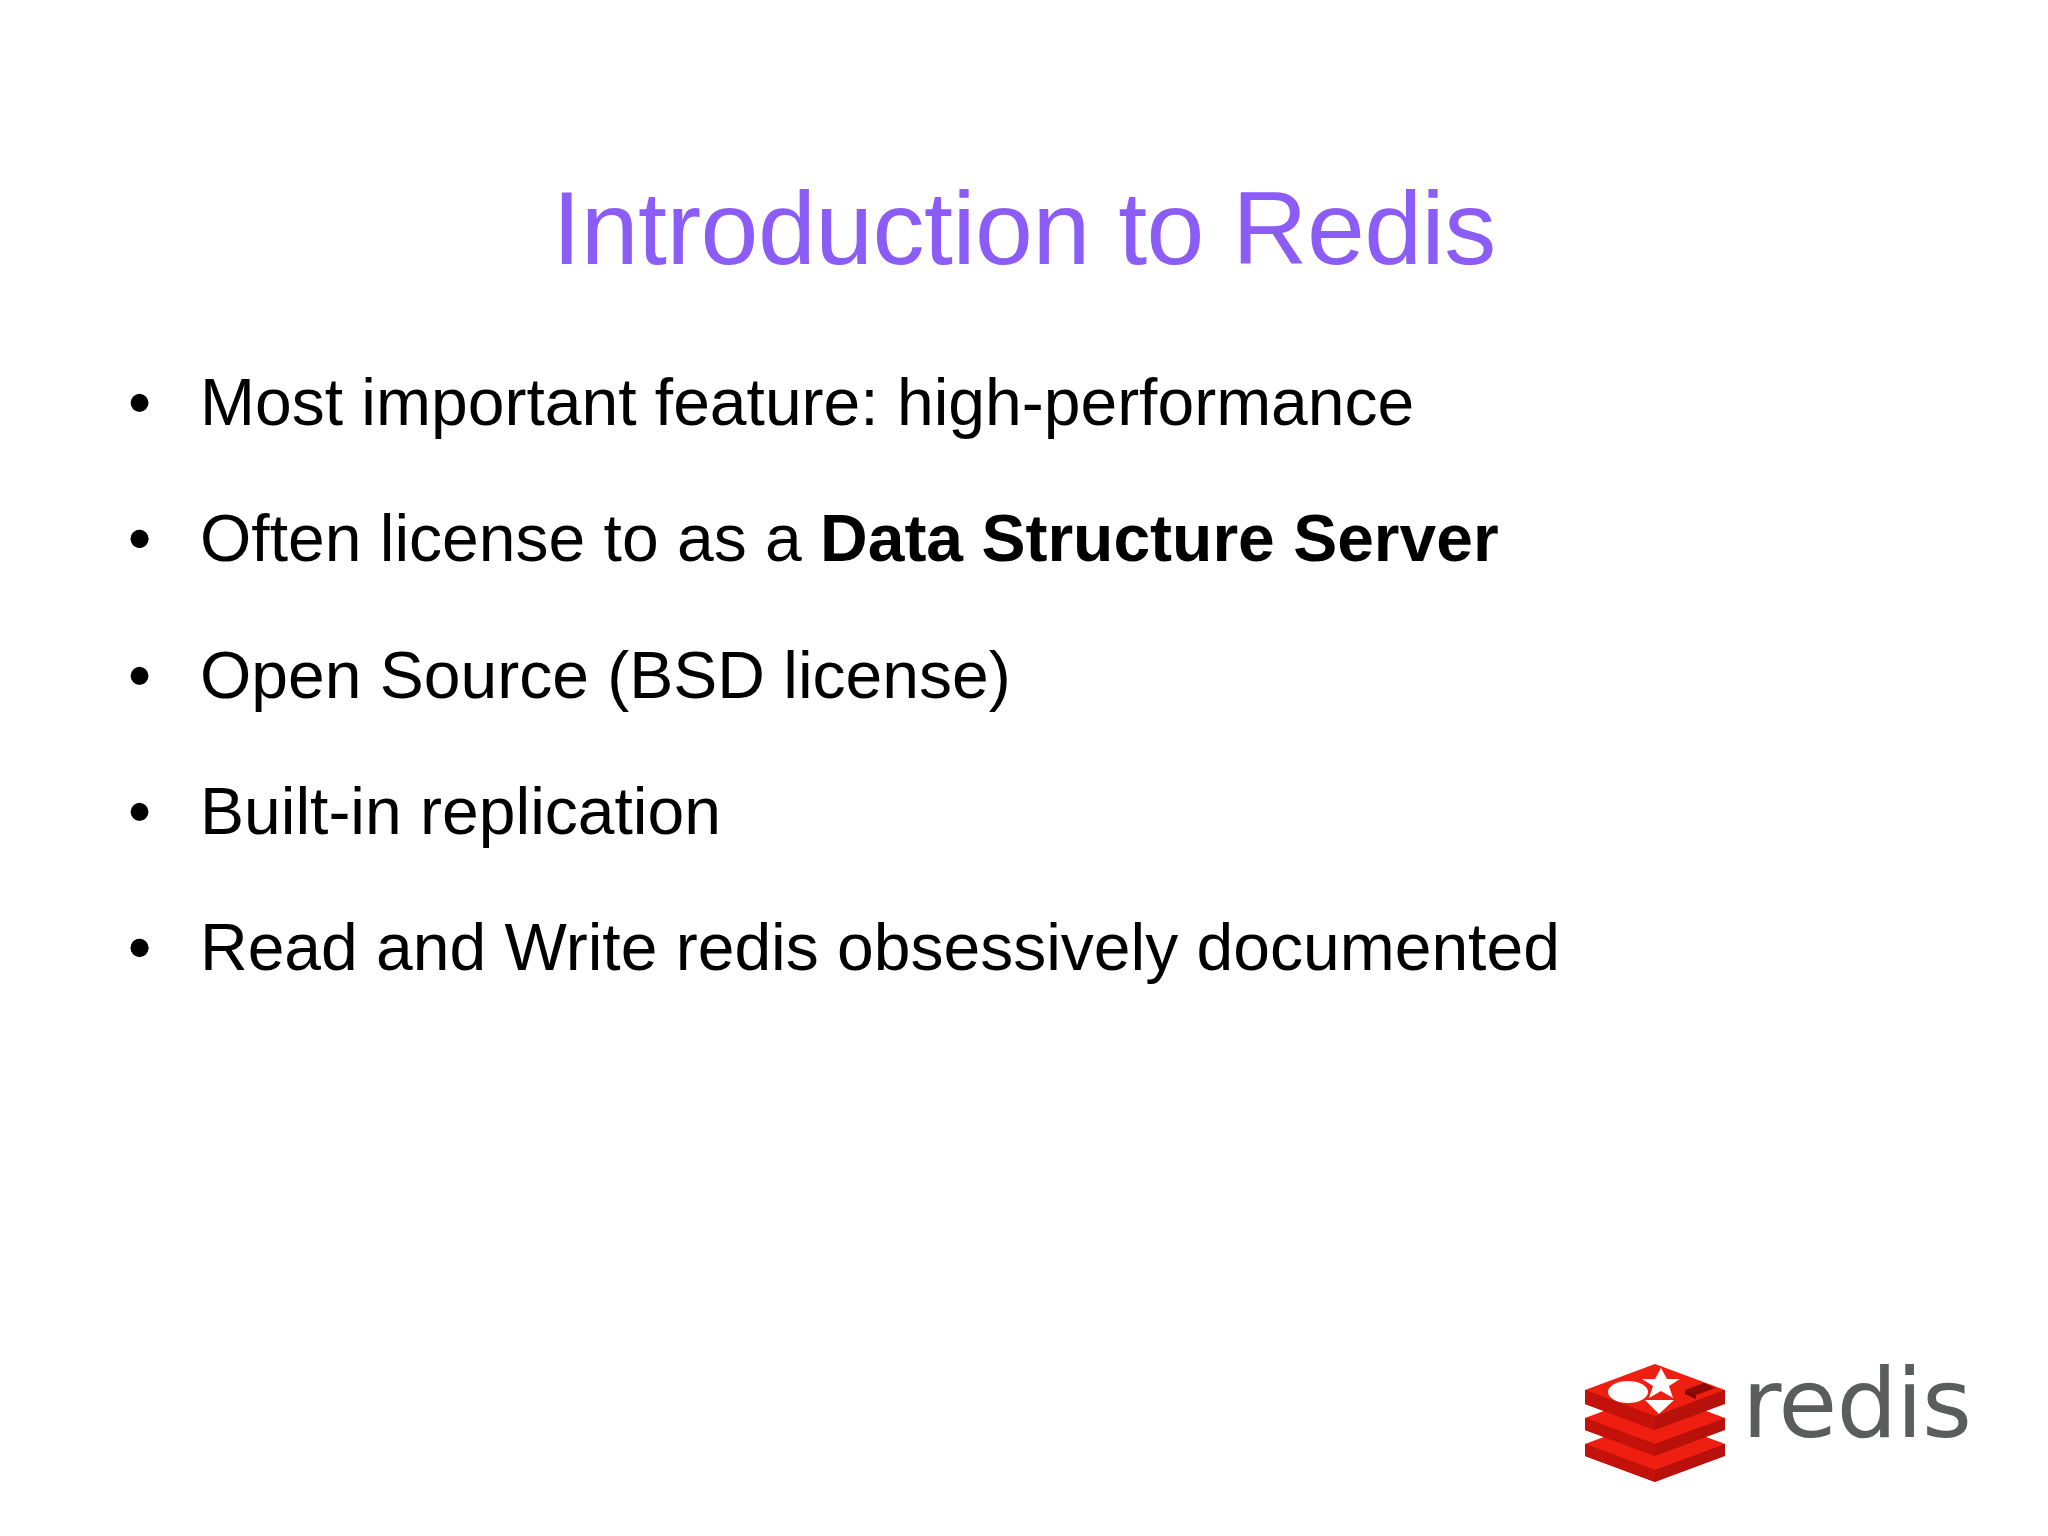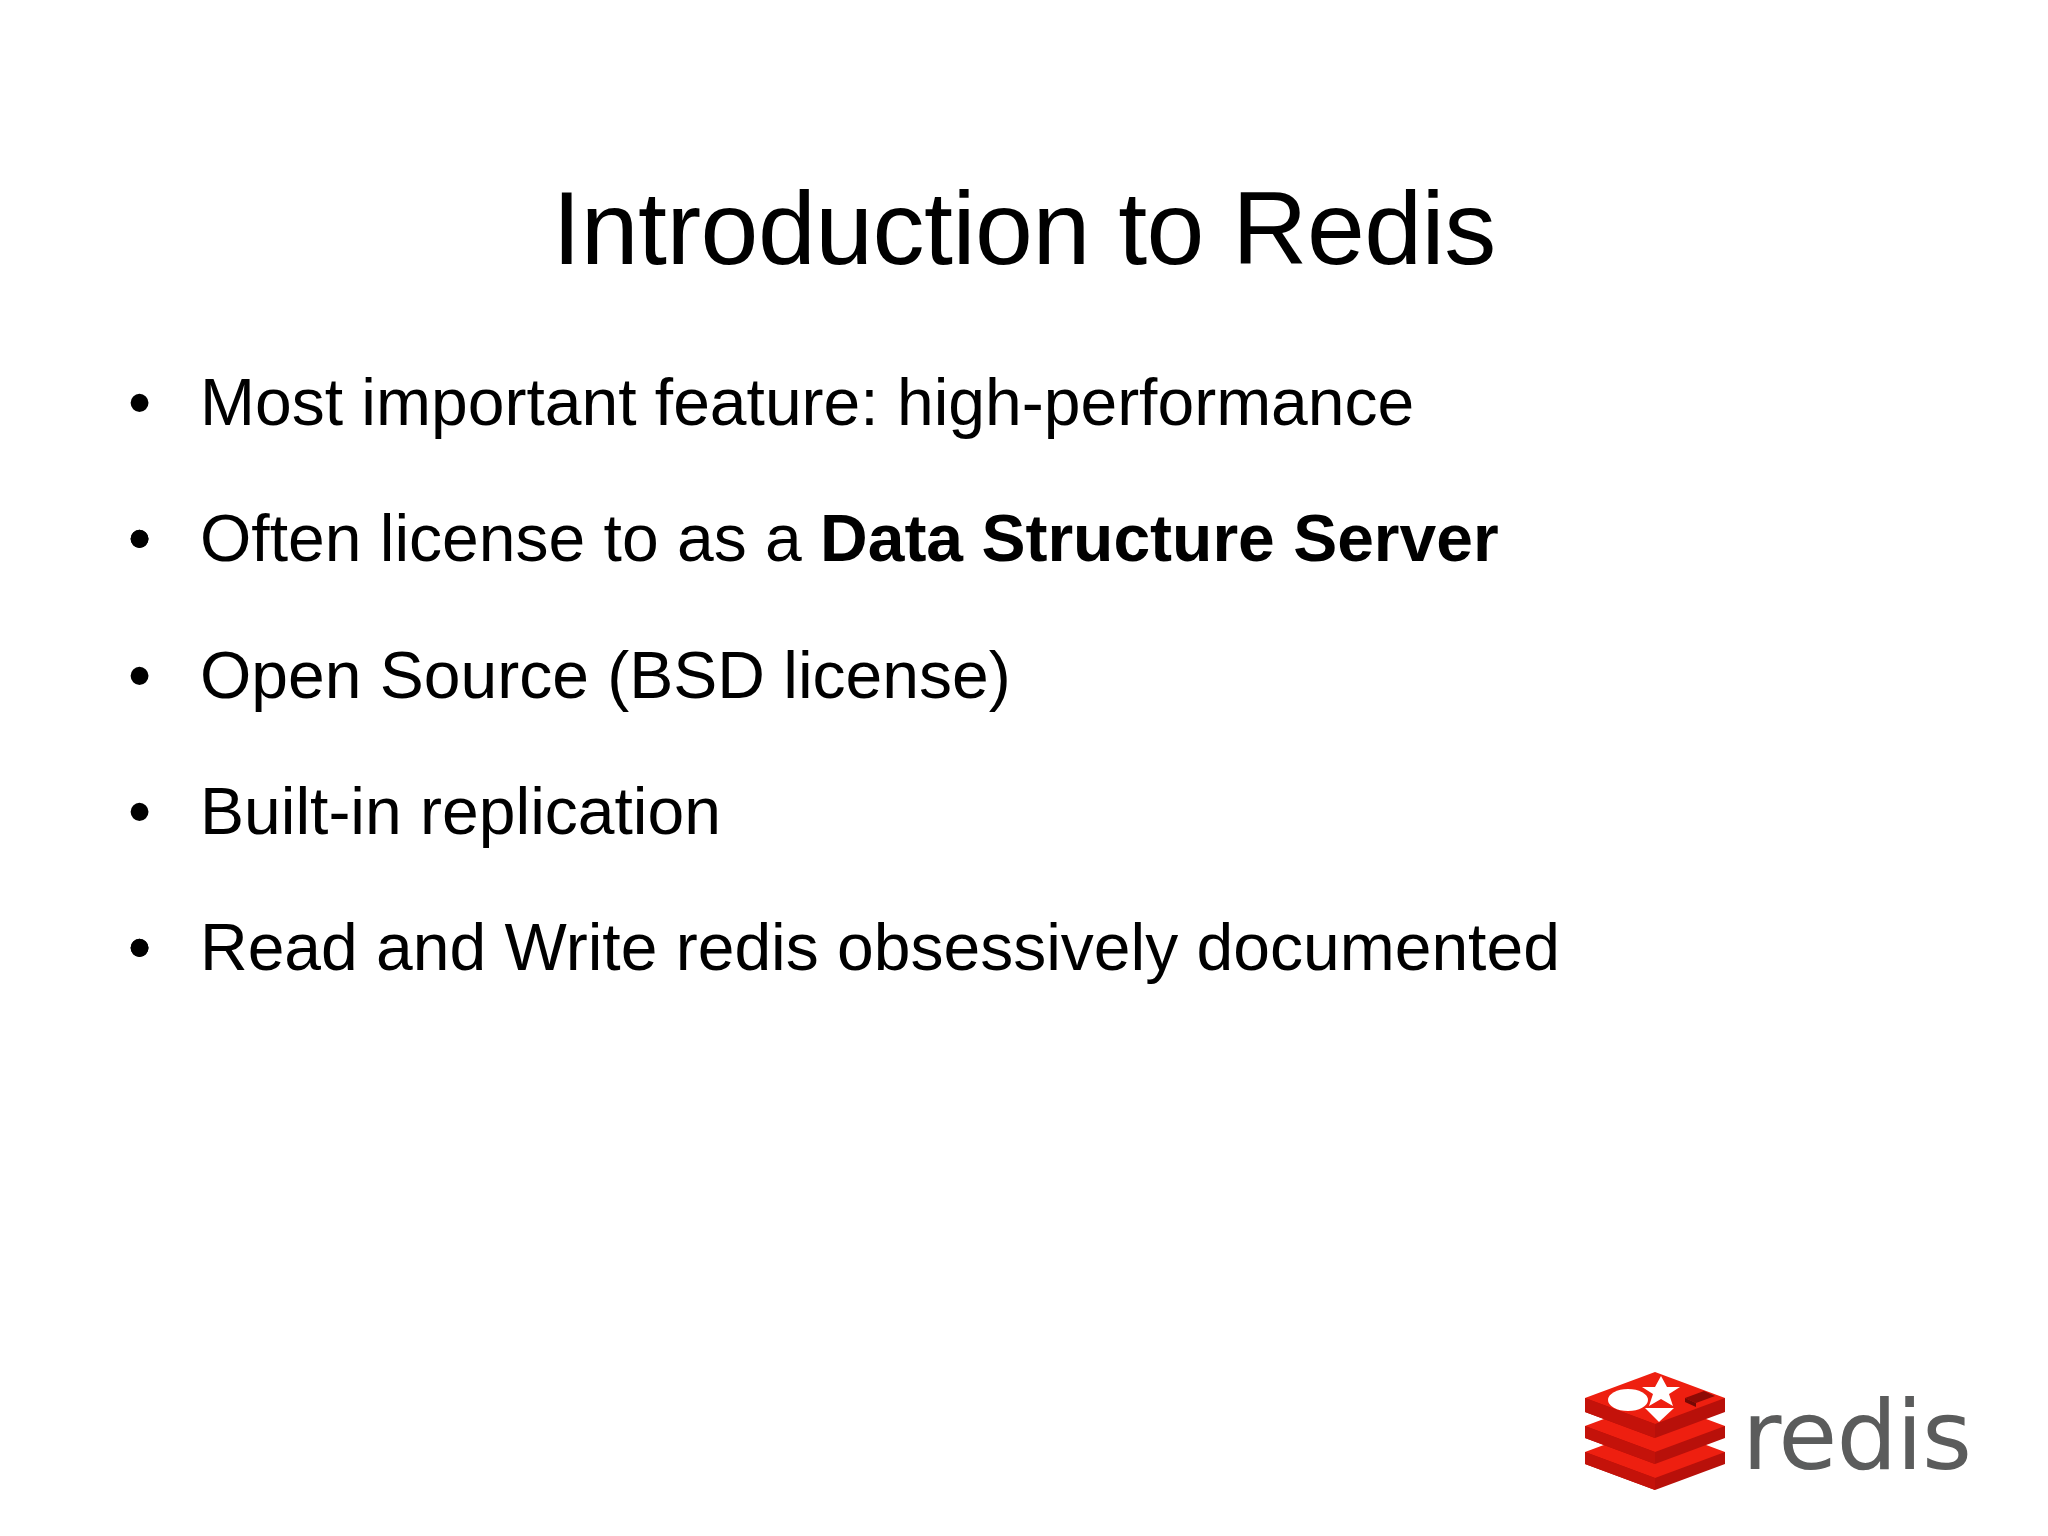--- a/index.html
+++ b/index.html
@@ -22,21 +22,21 @@
   
   #slide-title {
     position: absolute;
     top: 104px;
     left: 0;
     width: 2048px;
     text-align: center;
     font-size: 104px;
     line-height: 1.05;
     font-weight: 400;
-    color: #000000;
+    color: #8b5cf6;
     letter-spacing: -0.5px;
     font-stretch: condensed;
     white-space: nowrap;
   }
 
   
   #bullet-list {
     position: absolute;
     top: 352px;
     left: 118px;
@@ -78,21 +78,21 @@
   }
 
   
   #redis-logo {
     position: absolute;
     right: 46px;
     bottom: 44px;
     width: 420px;
     height: 136px;
     display: flex;
-    align-items: flex-end;
+    align-items: flex-start;
     gap: 14px;
   }
   #redis-logo-mark {
     flex: 0 0 auto;
     width: 146px;
     height: 128px;
     display: block;
   }
   #redis-wordmark {
     flex: 0 0 auto;

